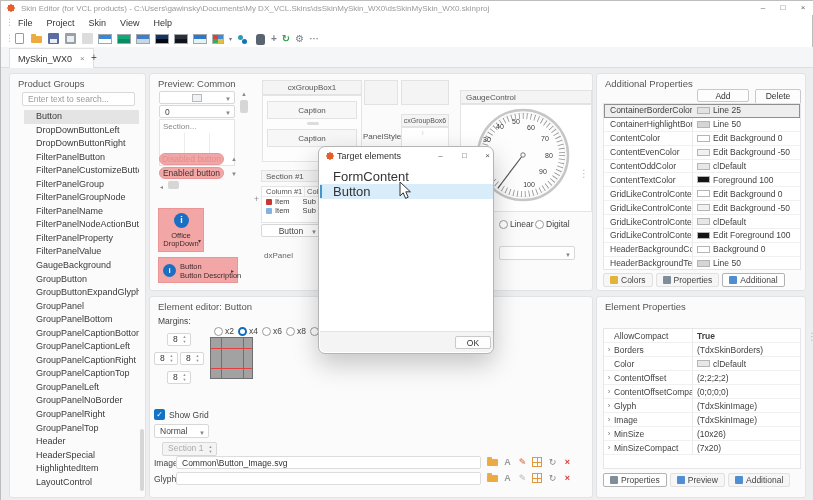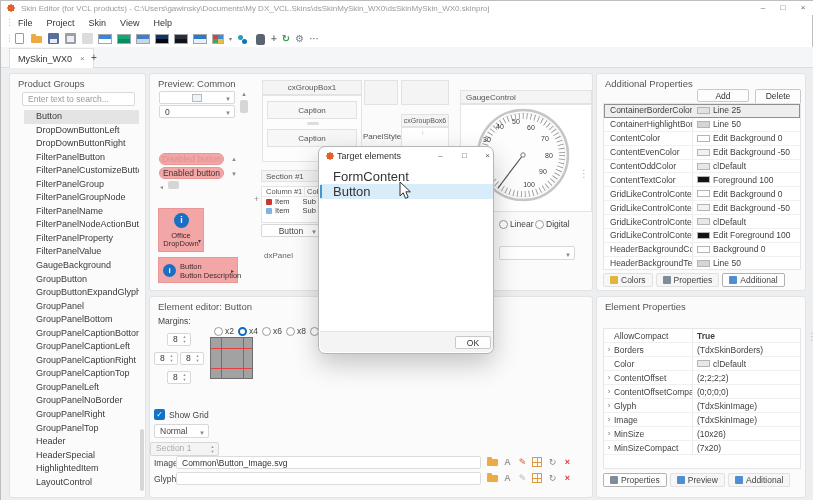--- a/index.html
+++ b/index.html
@@ -270,20 +270,25 @@
     <div class="combo" style="left:9px;top:17px;width:76px;height:13px;">
       <span style="position:absolute;left:32px;top:2px;width:10px;height:8px;border:1px solid #b9b9b9;background:#eef3f8;"></span>
       <span class="chv">▼</span>
     </div>
     <span class="caret" style="left:91px;top:17px;">▲</span>
     <div class="vthumb" style="left:90px;top:26px;width:8px;height:13px;"></div>
     <div class="combo" style="left:9px;top:31px;width:76px;height:13px;">
       <span>0</span>
       <span class="chv">▼</span>
     </div>
+    <div class="white-box" style="left:9px;top:45px;width:76px;height:47px;">
+      <span style="position:absolute;left:3px;top:2px;font-size:8px;color:#888;">Section...</span>
+      <i style="position:absolute;left:24px;top:13px;bottom:1px;width:1px;background:#ececec;"></i>
+      <i style="position:absolute;left:49px;top:13px;bottom:1px;width:1px;background:#ececec;"></i>
+    </div>
     <div class="btnpink dis" style="left:9px;top:79px;width:65px;height:12px;">Disabled button</div>
     <div class="btnpink" style="left:9px;top:93px;width:65px;height:12px;">Enabled button</div>
     <span class="caret" style="left:81px;top:82px;">▲</span>
     <span class="caret" style="left:81px;top:97px;">▼</span>
     <span class="caret" style="left:10px;top:109px;">◂</span>
     <div class="vthumb" style="left:18px;top:107px;width:11px;height:8px;"></div>
 
     <div class="tile" style="left:8px;top:134px;width:46px;height:44px;">
       <i class="info" style="left:15px;top:4px;width:15px;height:15px;line-height:15px;font-size:9px;">i</i>
       <span class="tiletxt" style="left:0;right:0;top:22px;">Office</span>
@@ -434,21 +439,21 @@
       <i style="top:30px;left:0;right:0;height:1px;"></i>
     </div>
 
     <span class="cb" style="left:4px;top:112px;">✓</span>
     <span class="lbl" style="left:19px;top:113px;">Show Grid</span>
 
     <div class="combo" style="left:4px;top:127px;width:55px;height:14px;">
       <span>Normal</span>
       <span class="chv" style="top:3px;">▼</span>
     </div>
-    <div class="spin dis" style="left:0;top:145px;width:69px;height:14px;">
+    <div class="spin dis" style="left:12px;top:145px;width:55px;height:14px;">
       <span>Section 1</span>
       <span class="ud" style="top:1px;">▲<br>▼</span>
     </div>
 
     <span class="lbl" style="left:4px;top:161px;">Image:</span>
     <div class="field" style="left:26px;top:159px;width:305px;height:13px;">Common\Button_Image.svg</div>
     <span class="aico" style="left:336px;top:159px;"><span class="fold" style="display:inline-block;"></span></span>
     <span class="aico" style="left:351px;top:159px;color:#9a9a9a;font-weight:bold;">A</span>
     <span class="aico" style="left:366px;top:159px;color:#d4552a;">✎</span>
     <span class="gico" style="left:382px;top:160px;"></span>

